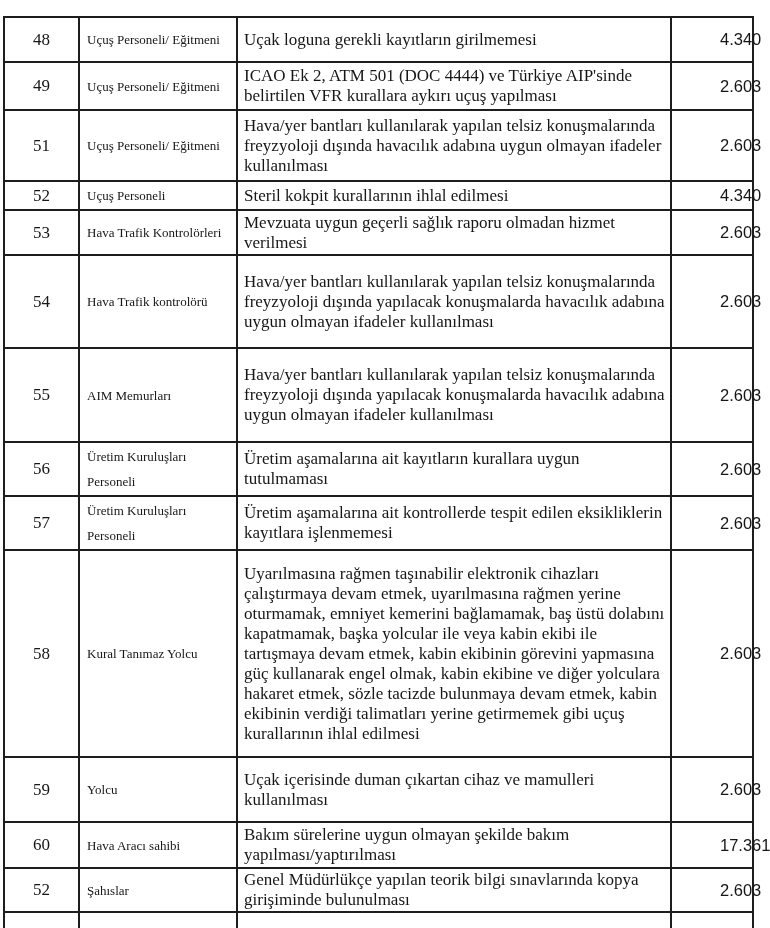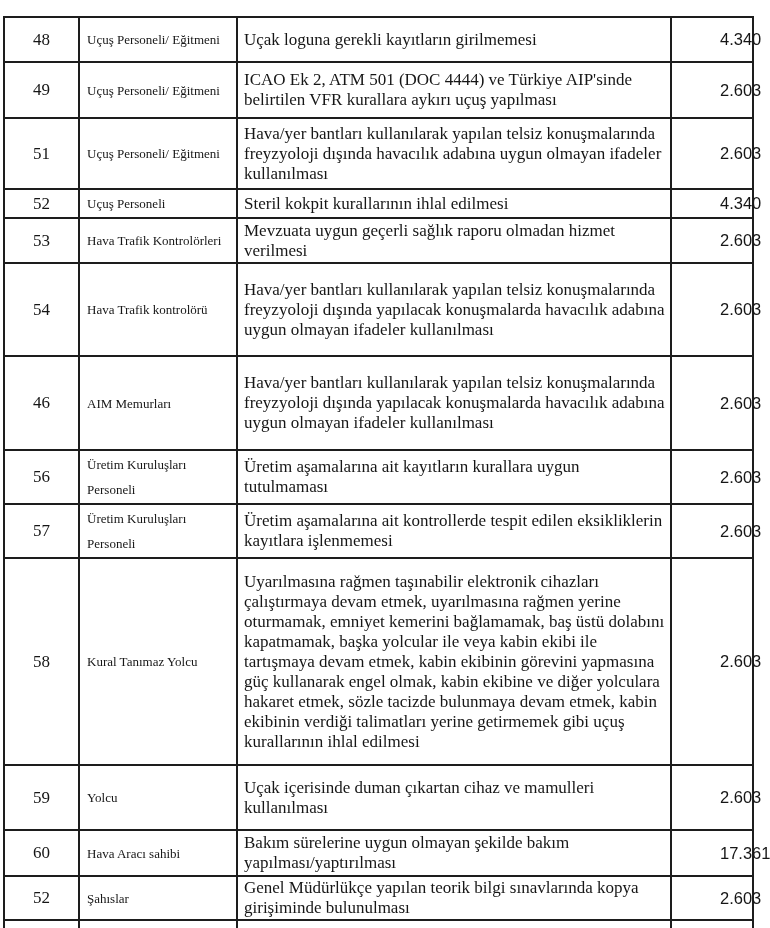--- a/index.html
+++ b/index.html
@@ -44,21 +44,21 @@
     text-align: left;
   }
   .c-amt {
     text-align: center;
     font-family: "Liberation Sans", "DejaVu Sans", sans-serif;
     font-size: 16.5px;
     padding-left: 48px;
   }
   
   .h45 { height: 45px; }
-  .h48 { height: 56px; }
+  .h48 { height: 48px; }
   .h71 { height: 71px; }
   .h29 { height: 29px; border-radius: 6px; }
   .h93 { height: 93px; }
   .h94 { height: 94px; }
   .h207 { height: 207px; }
   .h47 { height: 65px; }
   .h46 { height: 46px; }
   .h42 { height: 42px; }
   .h20 { height: 20px; } 
 </style>
@@ -112,21 +112,21 @@
       </tr>
 
       <tr class="h93">
         <td class="c-no">54</td>
         <td class="c-sub">Hava Trafik kontrolörü</td>
         <td class="c-desc">Hava/yer bantları kullanılarak yapılan telsiz konuşmalarında freyzyoloji dışında yapılacak konuşmalarda havacılık adabına uygun olmayan ifadeler kullanılması</td>
         <td class="c-amt">2.603</td>
       </tr>
 
       <tr class="h94">
-        <td class="c-no">46</td>
+        <td class="c-no">55</td>
         <td class="c-sub">AIM Memurları</td>
         <td class="c-desc">Hava/yer bantları kullanılarak yapılan telsiz konuşmalarında freyzyoloji dışında yapılacak konuşmalarda havacılık adabına uygun olmayan ifadeler kullanılması</td>
         <td class="c-amt">2.603</td>
       </tr>
 
       <tr class="h45">
         <td class="c-no">56</td>
         <td class="c-sub">Üretim Kuruluşları Personeli</td>
         <td class="c-desc">Üretim aşamalarına ait kayıtların kurallara uygun tutulmaması</td>
         <td class="c-amt">2.603</td>

